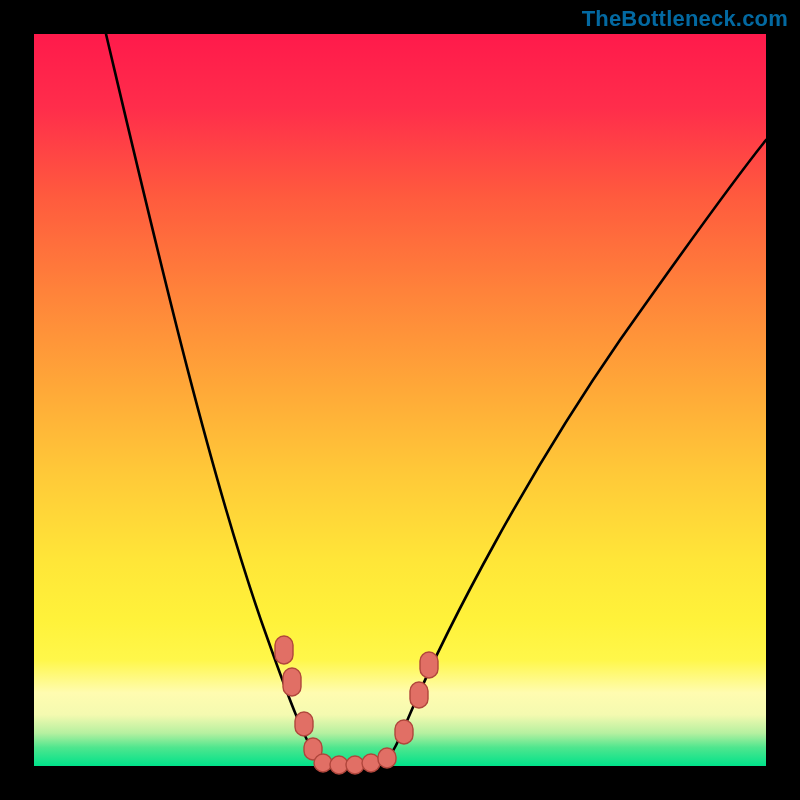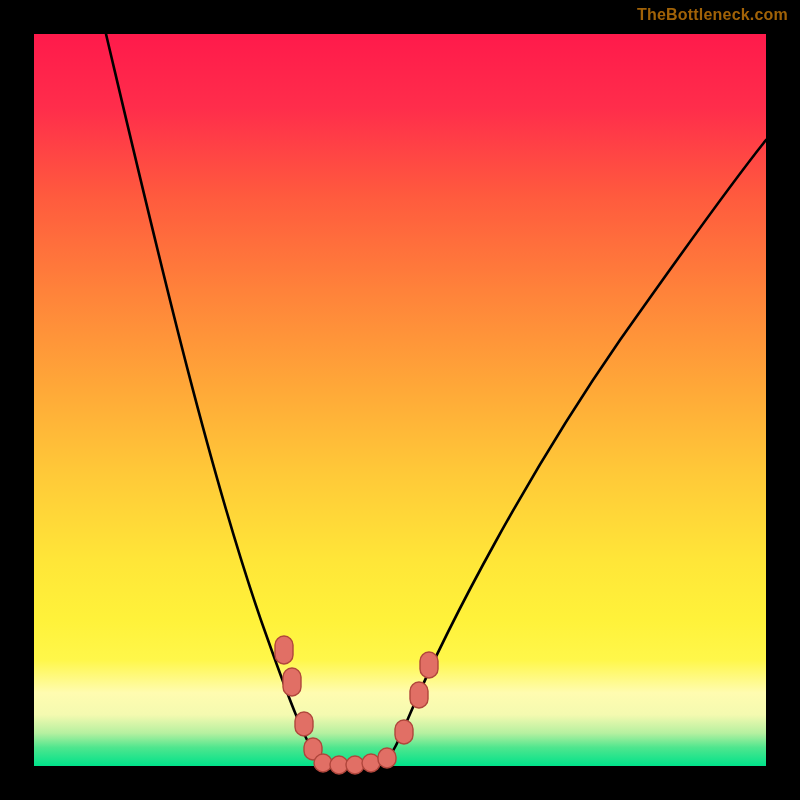--- a/index.html
+++ b/index.html
@@ -14,22 +14,22 @@
   .stage {
     position: relative;
     width: 800px;
     height: 800px;
     background: #000;
   }
   .watermark {
     position: absolute;
     top: 6px;
     right: 12px;
-    color: #a16207;
-    font-size: 16px;
+    color: #0369a1;
+    font-size: 22px;
     font-weight: 600;
     letter-spacing: 0.2px;
     z-index: 5;
   }
   svg {
     position: absolute;
     left: 0;
     top: 0;
     width: 800px;
     height: 800px;

